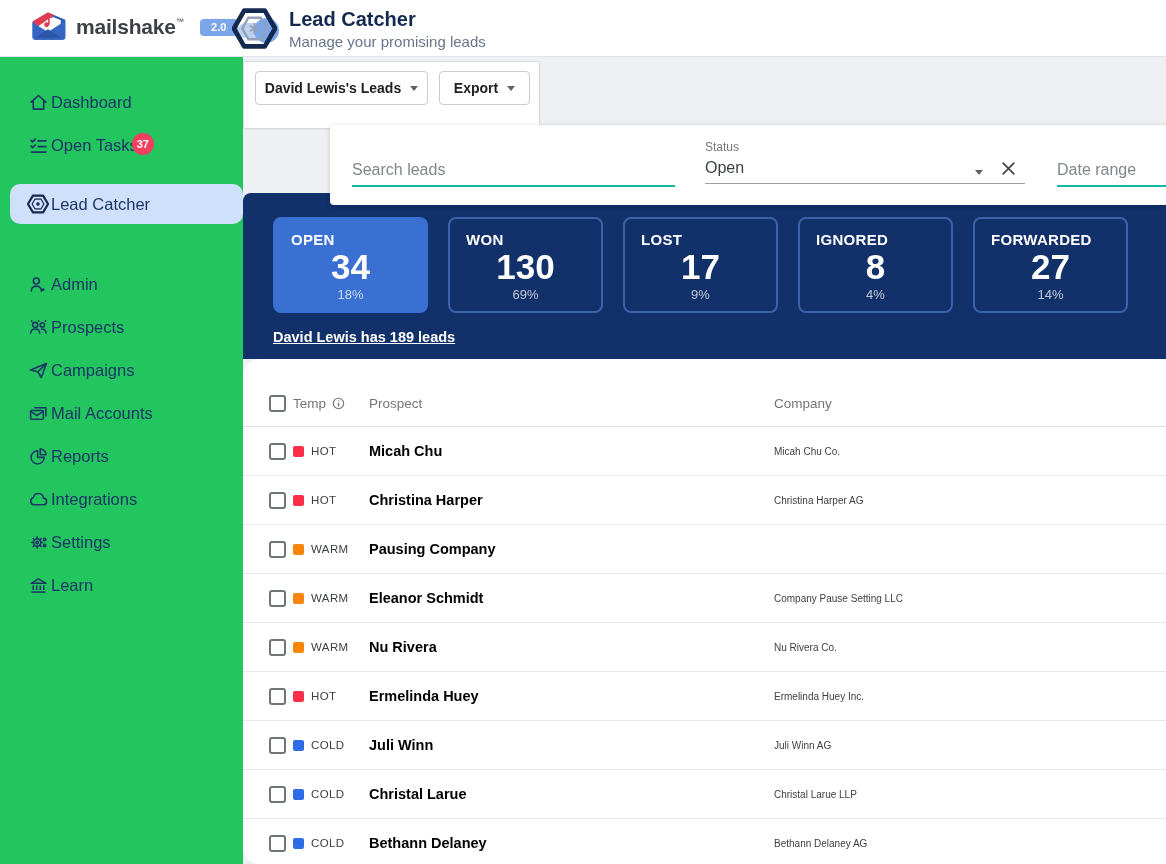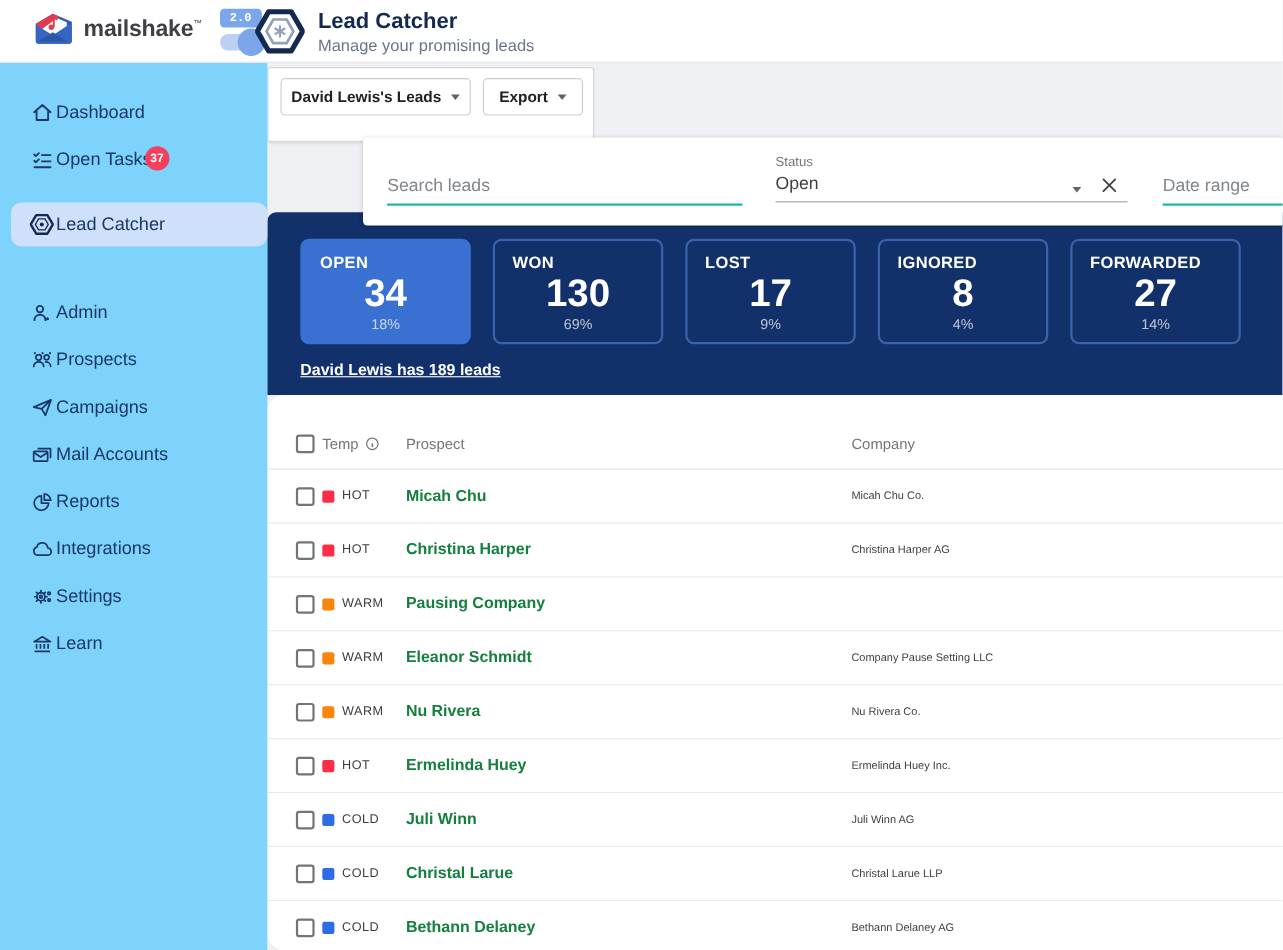--- a/index.html
+++ b/index.html
@@ -5,32 +5,32 @@
   * { margin:0; padding:0; box-sizing:border-box; }
   html,body { width:1166px; height:864px; overflow:hidden; }
   body { font-family:"Liberation Sans", sans-serif; background:#eef0f3; position:relative; }
 
   
   .topbar { position:absolute; left:0; top:0; width:1166px; height:57px; background:#fff;
             border-bottom:1px solid #e1e3e6; z-index:10; }
   .brand { position:absolute; left:28px; top:8px; display:flex; align-items:center; }
   .brand-text { font-size:21px; font-weight:700; color:#3f4045; letter-spacing:-0.2px; margin-left:8px; }
   .brand-tm { font-size:8px; color:#3f4045; vertical-align:top; position:relative; top:-6px; }
-  .version { display:flex; flex-direction:column; align-items:center; margin-left:16px;font-family:Liberation Mono, monospace; }
+  .version { display:flex; align-items:center; margin-left:16px; }
   .version-badge { width:38px; height:17px; background:#7ba6ea; color:#fff; font-size:11px; font-weight:700;
                    border-radius:4px; display:flex; align-items:center; justify-content:center; }
   .toggle { position:relative; width:38px; height:15px; background:#bdd0f2; border-radius:8px; margin-top:6px; cursor:pointer; }
   .toggle-knob { position:absolute; right:-3px; top:-5px; width:25px; height:25px; border-radius:50%; background:#7ba6ea; }
   .page-title-block { position:absolute; left:232px; top:6px; display:flex; align-items:flex-start; }
   .page-title-text { margin-left:12px; }
   .page-title { font-size:20px; font-weight:700; color:#13294f; padding-top:2px; }
   .page-subtitle { font-size:15px; color:#68758a; margin-top:2px; }
 
   
-  .sidebar { position:absolute; left:0; top:57px; width:243px; height:807px; background:#7dd3fc; z-index:5; }
+  .sidebar { position:absolute; left:0; top:57px; width:243px; height:807px; background:#22c55e; z-index:5; }
   .nav { padding-top:24px; }
   .nav-item { height:43px; display:flex; align-items:center; padding-left:27px; color:#1c3766;
               font-size:16.5px; font-weight:500; cursor:pointer; }
   .nav-item .ico { width:22px; height:22px; flex:0 0 22px; margin-right:2px; display:flex; align-items:center; justify-content:center; }
   .nav-item span.lbl { margin-left:0; position:relative; }
   .nav-item.active { height:40px; margin:17px 0 0 10px; width:233px; padding-left:17px;
                      background:#cfe0fa; border-radius:10px; }
   .nav-item.after-active { margin-top:39px; }
   .nav-badge { position:absolute; top:-13px; right:-16px; width:22px; height:22px; border-radius:50%;
                background:#f43f5e; color:#fff; font-size:11px; font-weight:700;
@@ -78,21 +78,21 @@
 
   
   .lead-table { position:absolute; left:0; top:302px; width:1089px; height:505px; background:#fff; overflow:hidden;border-radius:16px; }
   .trow { display:grid; grid-template-columns:24px 76px 405px 1fr; align-items:center; padding-left:26px; }
   .thead { height:68px; padding-top:21px; border-bottom:1px solid #e0e0e0; color:#757575; font-size:13.5px; }
   .tbody-row { height:49px; border-bottom:1px solid #e8e8e8; cursor:pointer; }
   .checkbox { width:17px; height:17px; border:2px solid #70757a; border-radius:3px; background:#fff; cursor:pointer; }
   .temp-cell { display:flex; align-items:center; }
   .temp-chip { width:11px; height:11px; border-radius:2px; margin-right:7px; }
   .temp-lbl { font-size:11.5px; letter-spacing:.4px; color:#3c4043; font-weight:500; }
-  .prospect-cell { font-size:14.5px; font-weight:700; color:#15803d; }
+  .prospect-cell { font-size:14.5px; font-weight:700; color:#000000; }
   .company-cell { font-size:10px; color:#404040; }
   .th-temp { display:flex; align-items:center; gap:6px; }
 </style>
 </head>
 <body>
 
 <header class="topbar">
   <div class="brand">
     <svg width="40" height="38" viewBox="0 0 44 40">
       <path d="M5 14 L22 4 L41 12 V31 a3 3 0 0 1 -3 3 H8 a3 3 0 0 1 -3 -3 Z" fill="#2f5fb5"></path>

